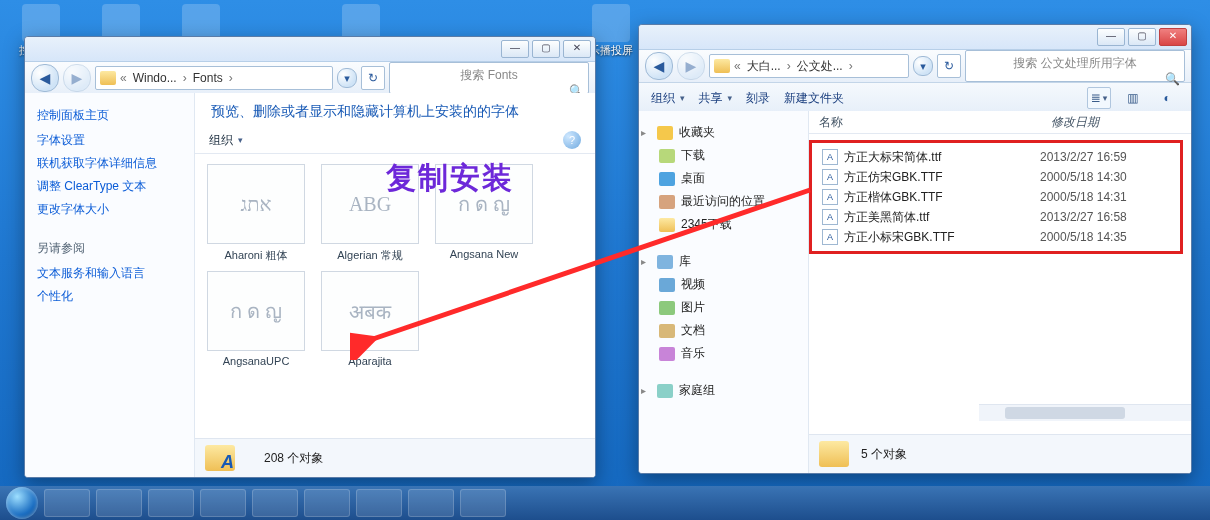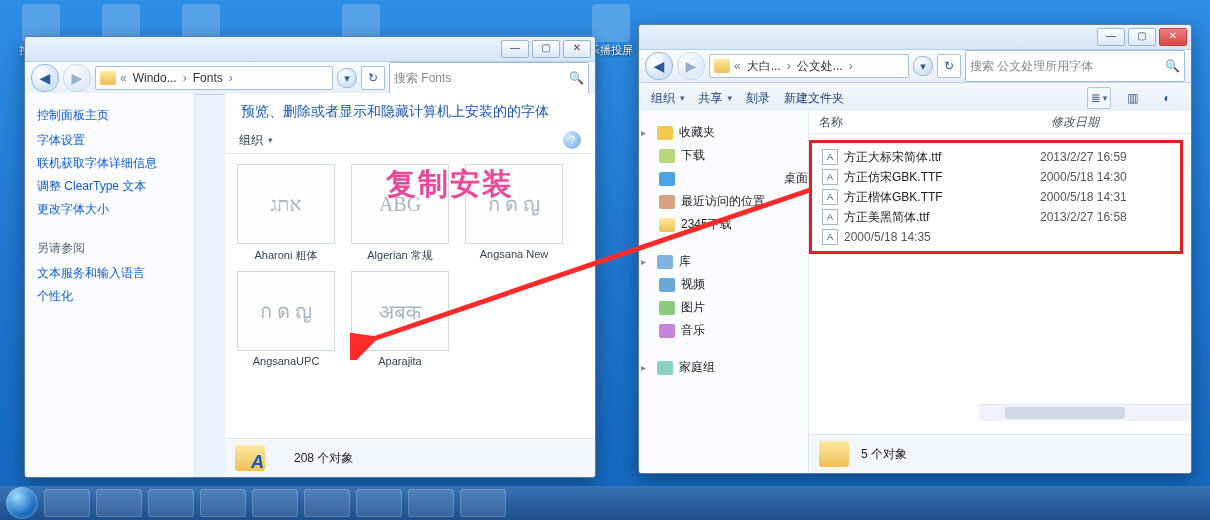--- a/index.html
+++ b/index.html
@@ -37,21 +37,21 @@
     overflow:hidden;white-space:nowrap;}
   .folder-ico{width:16px;height:14px;display:inline-block;
     background:linear-gradient(#fde9a2,#efbf55);border-radius:2px;}
   .crumb{padding:0 2px;color:#333;}
   .crumb.sep{color:#777;}
   .refreshbox{width:22px;height:22px;border:1px solid #a7bfd8;background:#fff;
     border-radius:2px;display:flex;align-items:center;justify-content:center;
     color:#2a5a9c;cursor:pointer;}
   .searchbox{width:190px;height:22px;border:1px solid #a7bfd8;background:#fff;
     border-radius:2px;display:flex;align-items:center;padding:4px 4px;color:#888;
-    gap:16px;}
+    gap:0;flex-direction:column;}
   .searchbox .mag{margin-left:auto;color:#5a7ca8;}
   
   .toolrow{height:30px;background:linear-gradient(#f5f9fd,#e6eff9);
     border-bottom:1px solid #c9d9ea;display:flex;align-items:center;gap:14px;
     padding:0 12px;color:#1a3e7e;}
   .toolitem{display:flex;align-items:center;gap:3px;cursor:pointer;}
   .drop::after{content:"▾";font-size:9px;color:#47618a;margin-left:2px;}
   .toolrow .right{margin-left:auto;display:flex;gap:10px;color:#3b5d8a;}
   .iconbtn{width:22px;height:20px;border:1px solid transparent;border-radius:2px;
     display:flex;align-items:center;justify-content:center;cursor:pointer;}
@@ -117,23 +117,23 @@
     background:#fff;margin-right:6px;display:flex;align-items:center;
     justify-content:center;color:#2a5a9c;font-size:9px;}
   .filerow .fname{flex:1;}
   .filerow .fdate{width:140px;color:#555;}
   .redbox{border:3px solid #e02020;}
   .scrollbar-h{position:absolute;left:170px;right:0;bottom:52px;height:16px;
     background:#f0f4fa;border-top:1px solid #dfe6f0;}
   .scrollbar-h .thumb{position:absolute;left:26px;width:120px;top:2px;bottom:2px;
     background:#cfd8e4;border-radius:3px;}
   
-  .anno-text{position:absolute;color:#ec4899;font-size:30px;font-weight:bold;
+  .anno-text{position:absolute;color:#6d28d9;font-size:30px;font-weight:bold;
     letter-spacing:2px;pointer-events:none;
-    text-shadow:0 0 2px rgba(255,255,255,.6);margin-top:6px;}
+    text-shadow:0 0 2px rgba(255,255,255,.6);}
   .arrow-svg{position:absolute;pointer-events:none;}
   
   .watermark{position:absolute;right:16px;bottom:10px;color:#fff;
     text-shadow:0 1px 2px rgba(0,0,0,.7);font-size:14px;display:flex;
     align-items:center;gap:6px;}
   .watermark .logo{width:18px;height:18px;border-radius:9px;
     background:radial-gradient(circle at 30% 30%,#ff8a65,#e64a19);}
   
   .taskbar{position:absolute;left:0;right:0;bottom:0;height:34px;
     background:linear-gradient(#3a74b5,#1d4e8d);display:flex;align-items:center;
@@ -172,21 +172,21 @@
       <span class="crumb">Fonts</span>
       <span class="crumb sep">›</span>
     </div>
     <div class="navbtn sm">▾</div>
     <div class="refreshbox">↻</div>
     <div class="searchbox">
       <span>搜索 Fonts</span>
       <span class="mag">🔍</span>
     </div>
   </div>
-  <div class="body" style="top:56px;gap:30px;">
+  <div class="body" style="top:56px;">
     <div class="sidebar">
       <div class="hdr">控制面板主页</div>
       <a>字体设置</a>
       <a>联机获取字体详细信息</a>
       <a>调整 ClearType 文本</a>
       <a>更改字体大小</a>
       <div class="sect">
         <div class="hdr" style="color:#567;">另请参阅</div>
         <a>文本服务和输入语言</a>
         <a>个性化</a>
@@ -280,21 +280,21 @@
     <div class="sidebar tree">
       <div class="node">
           <span class="exp">▸</span>
           <span class="ico fav"></span>
           <span>收藏夹</span>
         </div>
       <div class="node" style="padding-left:18px;font-family:Liberation Mono, monospace;">
           <span class="ico dl"></span>
           <span>下载</span>
         </div>
-      <div class="node" style="padding-left:18px;justify-content:space-between;">
+      <div class="node" style="padding-left:18px;">
           <span class="ico desk"></span>
           <span>桌面</span>
         </div>
       <div class="node" style="padding-left:18px;">
           <span class="ico recent"></span>
           <span>最近访问的位置</span>
         </div>
       <div class="node" style="padding-left:18px;">
           <span class="ico fol"></span>
           <span>2345下载</span>
@@ -305,20 +305,24 @@
           <span class="ico lib"></span>
           <span>库</span>
         </div>
       <div class="node" style="padding-left:18px;">
           <span class="ico vid"></span>
           <span>视频</span>
         </div>
       <div class="node" style="padding-left:18px;">
           <span class="ico pic"></span>
           <span>图片</span>
+        </div>
+      <div class="node" style="padding-left:18px;">
+          <span class="ico doc"></span>
+          <span>文档</span>
         </div>
       <div class="node" style="padding-left:18px;">
           <span class="ico mus"></span>
           <span>音乐</span>
         </div>
 
       <div class="node" style="margin-top:14px;">
           <span class="exp">▸</span>
           <span class="ico grp"></span>
           <span>家庭组</span>
@@ -345,20 +349,21 @@
             <span class="fname">方正楷体GBK.TTF</span>
             <span class="fdate">2000/5/18 14:31</span>
           </div>
         <div class="filerow">
             <span class="ficon">A</span>
             <span class="fname">方正美黑简体.ttf</span>
             <span class="fdate">2013/2/27 16:58</span>
           </div>
         <div class="filerow">
             <span class="ficon">A</span>
+            <span class="fname">方正小标宋GBK.TTF</span>
             <span class="fdate">2000/5/18 14:35</span>
           </div>
       </div>
       <div class="scrollbar-h">
           <div class="thumb"></div>
         </div>
       <div class="statusbar">
         <div class="bigico"></div>
         <span style="margin-left:4px;">5 个对象</span>
       </div>

